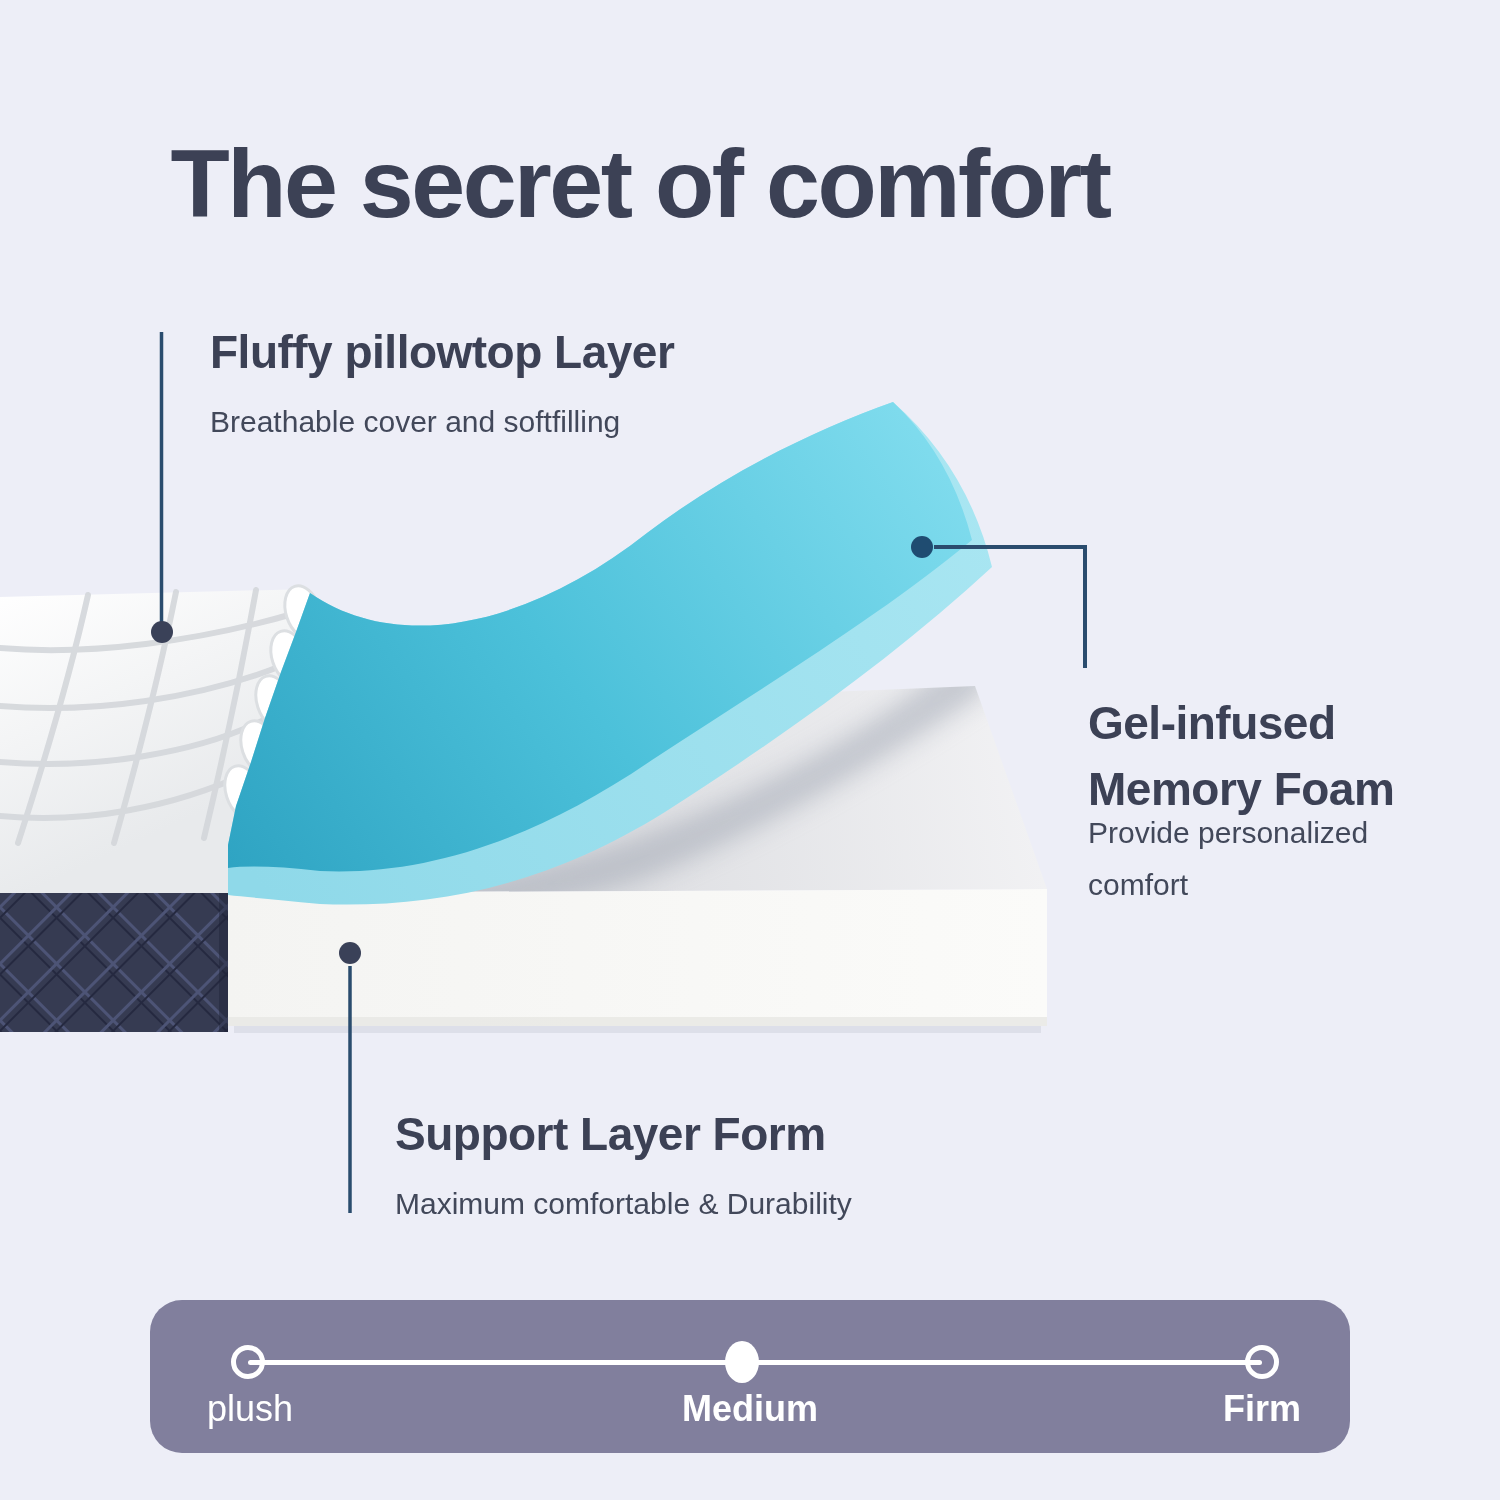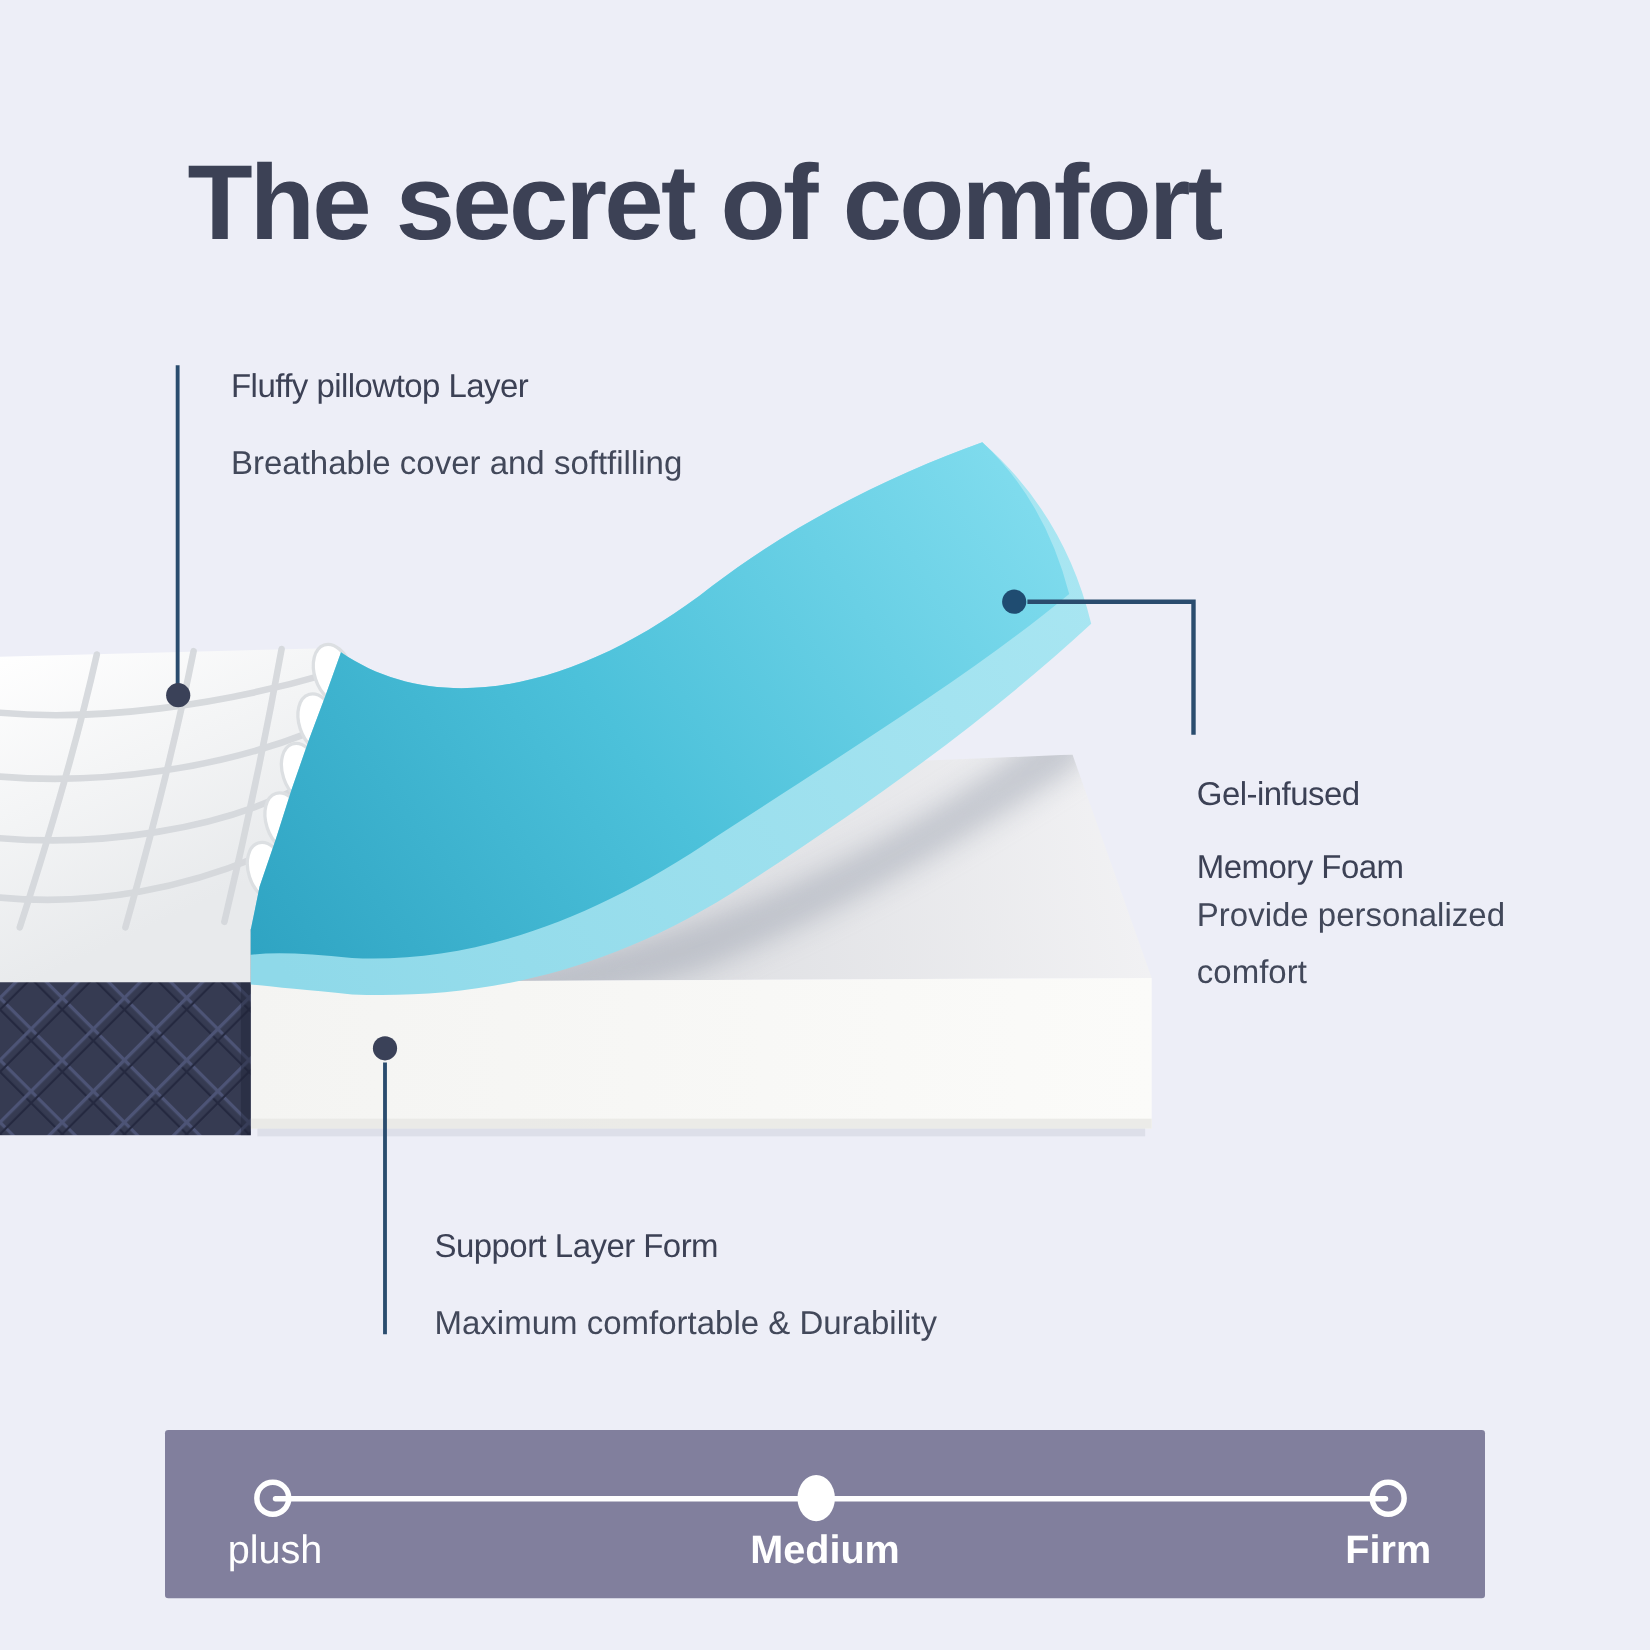--- a/index.html
+++ b/index.html
@@ -11,36 +11,36 @@
   *{margin:0;padding:0;box-sizing:border-box}
   html,body{width:1500px;height:1500px}
   body{background:var(--background,#EDEEF7);font-family:"Liberation Sans","DejaVu Sans",sans-serif;overflow:hidden}
   .stage{position:relative;width:1500px;height:1500px;background:var(--background,#EDEEF7)}
   .stage > svg{position:absolute;left:0;top:0}
 
   .page-title{
     position:absolute;left:0;top:80px;width:1280px;text-align:center;
     font-size:97px;font-weight:700;letter-spacing:-2.5px;color:var(--heading-text,#3C4155);margin-top:48px;
   }
-  .ann-h{position:absolute;font-size:30px;font-weight:400;letter-spacing:-.5px;
+  .ann-h{position:absolute;font-size:46px;font-weight:700;letter-spacing:-.5px;
          color:var(--heading-text,#3C4155);line-height:56px;white-space:nowrap}
   .ann-p{position:absolute;font-size:30px;font-weight:400;
          color:var(--body-text,#42485A);line-height:52px;white-space:nowrap}
   .two-line{line-height:66px}
 
   .t-pillow-h{left:210px;top:324px}
   .t-pillow-p{left:210px;top:396px}
   .t-gel-h{left:1088px;top:690px}
   .t-gel-p{left:1088px;top:807px}
   .t-base-h{left:395px;top:1106px}
   .t-base-p{left:395px;top:1178px}
 
   .firmness-panel{
     position:absolute;left:150px;top:1300px;width:1200px;height:153px;
-    background:var(--panel-background,#817F9D);border-radius:3px;
+    background:var(--panel-background,#817F9D);border-radius:32px;
   }
   .firmness-track{position:absolute;left:98px;top:60px;width:1014px;height:5px;background:#fff;border-radius:3px}
   .firmness-stop{position:absolute;width:34px;height:34px;border:5px solid #fff;border-radius:50%;top:45px;background:transparent}
   .stop-plush{left:81px}
   .stop-firm{left:1095px}
   .firmness-handle{position:absolute;left:575px;top:41px;width:34px;height:42px;background:#fff;border-radius:50%}
   .s-label{position:absolute;top:88px;width:220px;text-align:center;font-size:36px;color:var(--panel-text,#fff)}
   .l-plush{left:-10px;font-weight:400}
   .l-medium{left:490px;font-weight:700}
   .l-firm{left:1002px;font-weight:700}

